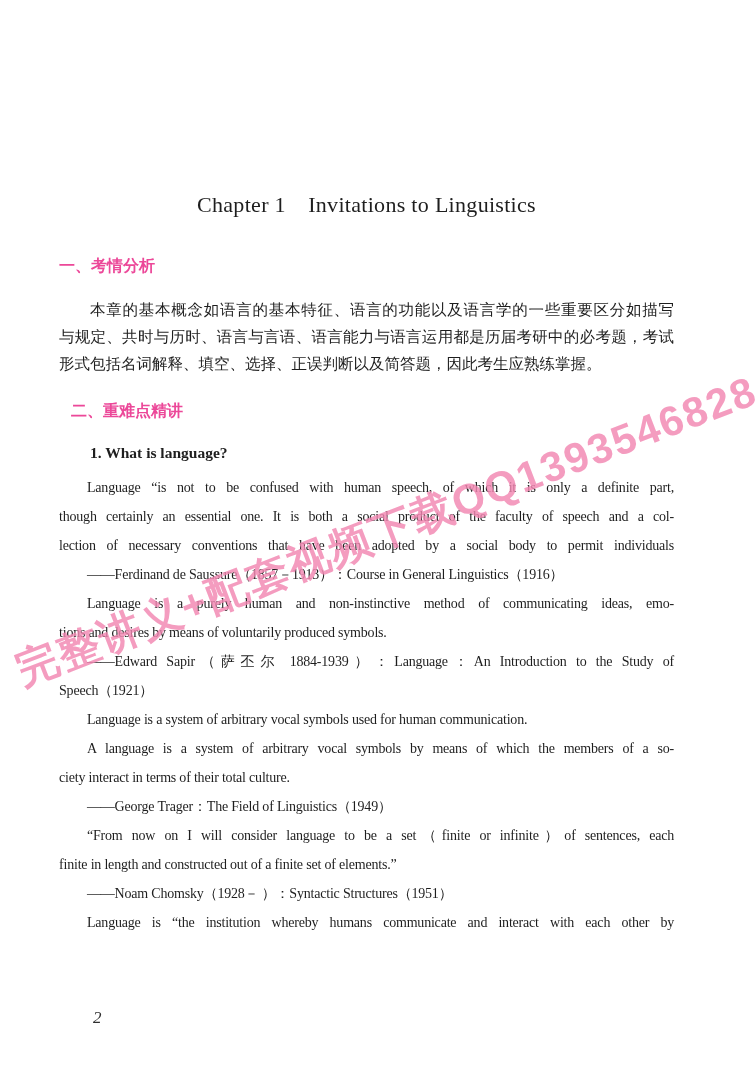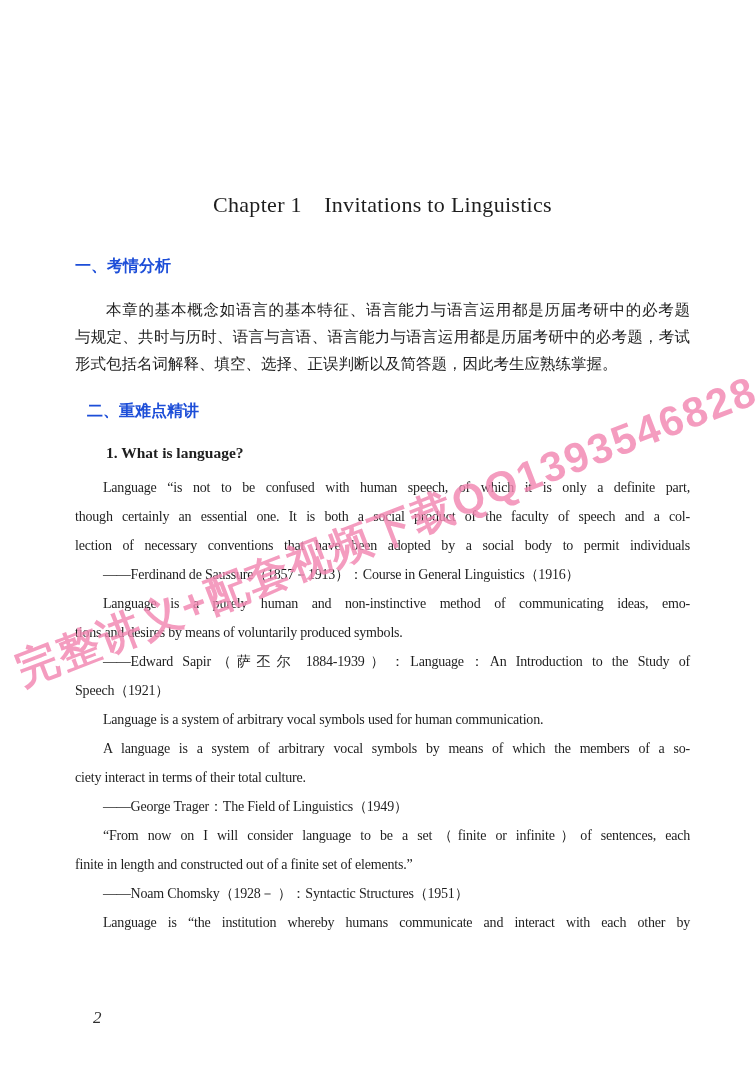--- a/index.html
+++ b/index.html
@@ -14,38 +14,38 @@
   }
   .page {
     position: relative;
     width: 755px;
     height: 1084px;
     background: #ffffff;
     overflow: hidden;
   }
   .content {
     position: absolute;
-    left: 75px;
+    left: 59px;
     top: 0;
     width: 615px;
   }
   .chapter-title {
     margin-top: 190px;
     font-size: 22px;
     line-height: 30px;
     font-weight: normal;
     text-align: center;
     letter-spacing: 0.3px;
   }
   .h-cn {
     font-family: "Liberation Sans", sans-serif;
     font-weight: bold;
     font-size: 16px;
     line-height: 22px;
-    color: #1d4ed8;
+    color: #ec4899;
   }
   .h-exam { margin-top: 35px; }
   .h-key  { margin-top: 23px; margin-left: 12px; }
   .cn-para {
     margin-top: 19px;
     font-size: 15.5px;
     line-height: 27px;
   }
   .h3-en {
     margin-top: 20px;
@@ -105,21 +105,21 @@
 
   <div class="watermark">完整讲义+配套视频下载QQ1393546828</div>
 
   <div class="content">
 
     <div class="chapter-title">Chapter 1　Invitations to Linguistics</div>
 
     <div class="h-cn h-exam">一、考情分析</div>
 
     <div class="cn-para">
-      <div class="line j ind">本章的基本概念如语言的基本特征、语言能力与语言运用都是历届考研中的必考题</div>
+      <div class="line j ind">本章的基本概念如语言的基本特征、语言的功能以及语言学的一些重要区分如描写</div>
       <div class="line j">与规定、共时与历时、语言与言语、语言能力与语言运用都是历届考研中的必考题，考试</div>
       <div class="line">形式包括名词解释、填空、选择、正误判断以及简答题，因此考生应熟练掌握。</div>
     </div>
 
     <div class="h-cn h-key">二、重难点精讲</div>
 
     <div class="h3-en ind">1. What is language?</div>
 
     <div class="en-body">
       <div class="line j ind">Language “is not to be confused with human speech, of which it is only a definite part,</div>

